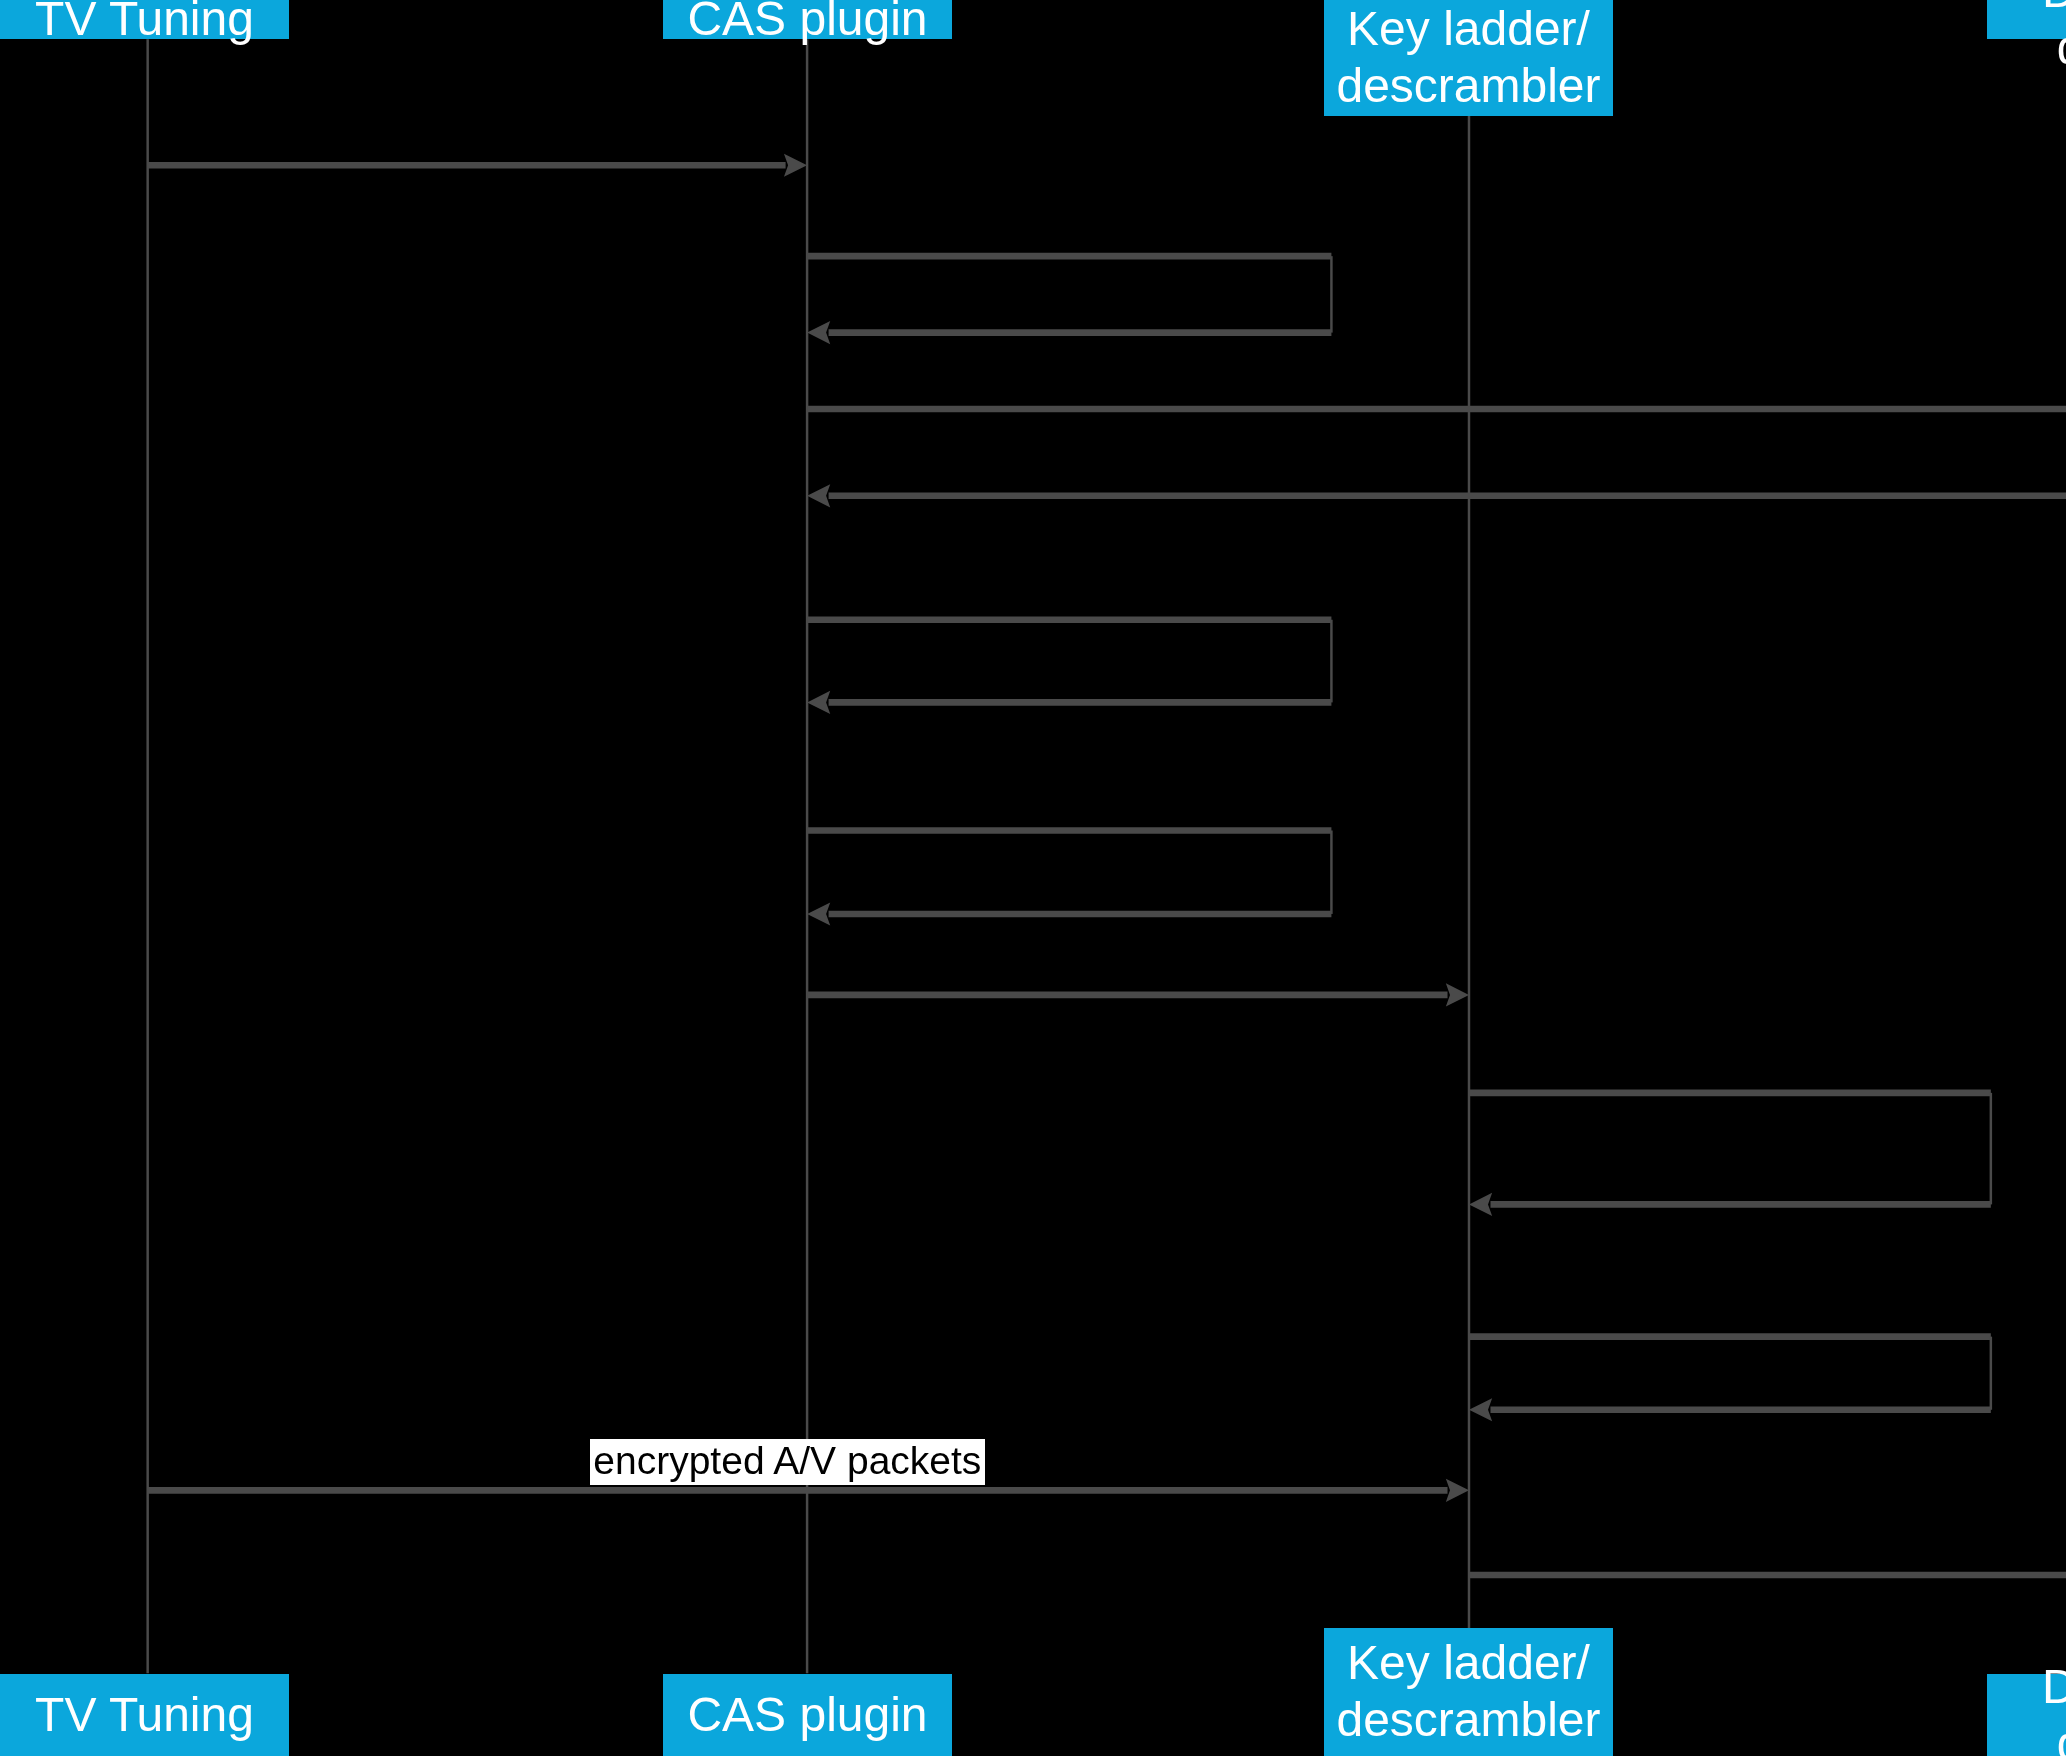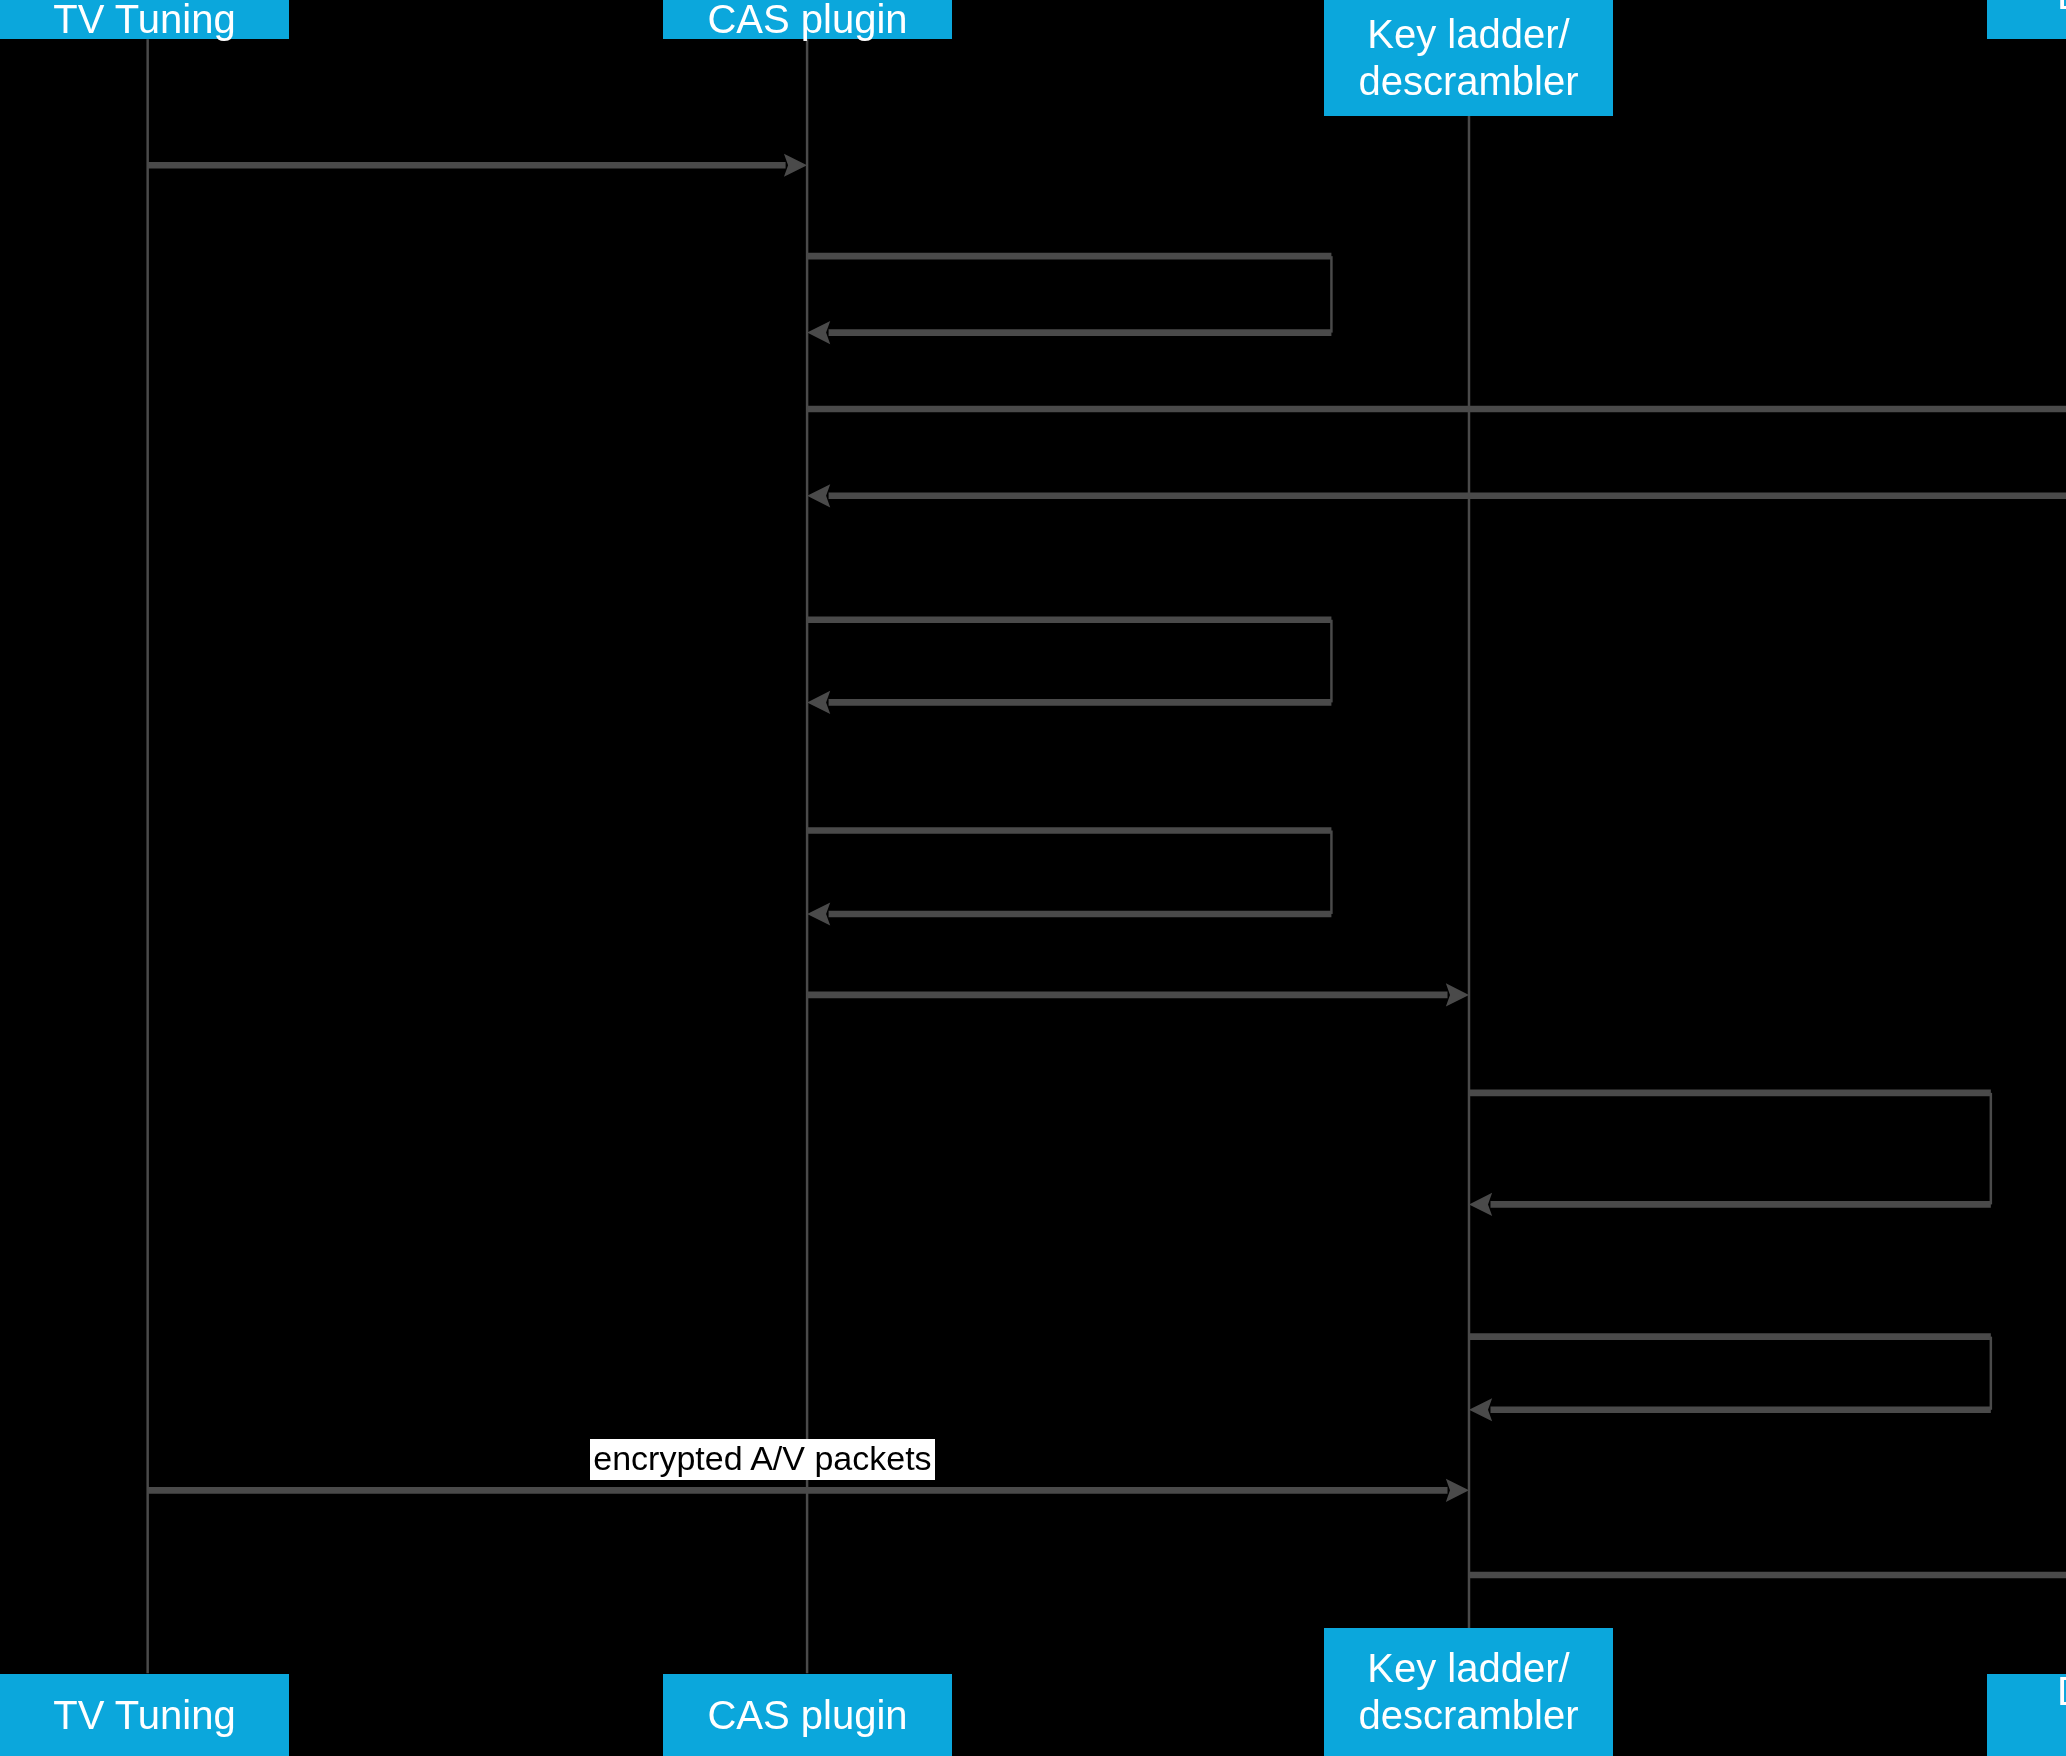--- a/index.html
+++ b/index.html
@@ -25,35 +25,35 @@
   }
   .participant-box {
     position: absolute;
     background: #0BA7DC;
     display: flex;
     align-items: center;
     justify-content: center;
     text-align: center;
     color: #FFFFFF;
     font-family: "Liberation Sans", sans-serif;
-    font-size: 40px;
+    font-size: 48px;
     line-height: 1.18;
     font-weight: normal;
     letter-spacing: 0px;
     box-sizing: border-box;
     padding: 0 7.4px;
     white-space: pre-line;
     z-index: 5;
   }
   .msg-label {
     position: absolute;
     background: #FFFFFF;
     color: #000000;
     font-family: "Liberation Sans", sans-serif;
-    font-size: 34px;
+    font-size: 39px;
     line-height: 1.05;
     padding: 1.7px 3.3px 3.3px 3.3px;
     white-space: nowrap;
     box-sizing: border-box;
     z-index: 6;
   }
 </style>
 </head>
 <body>
 

